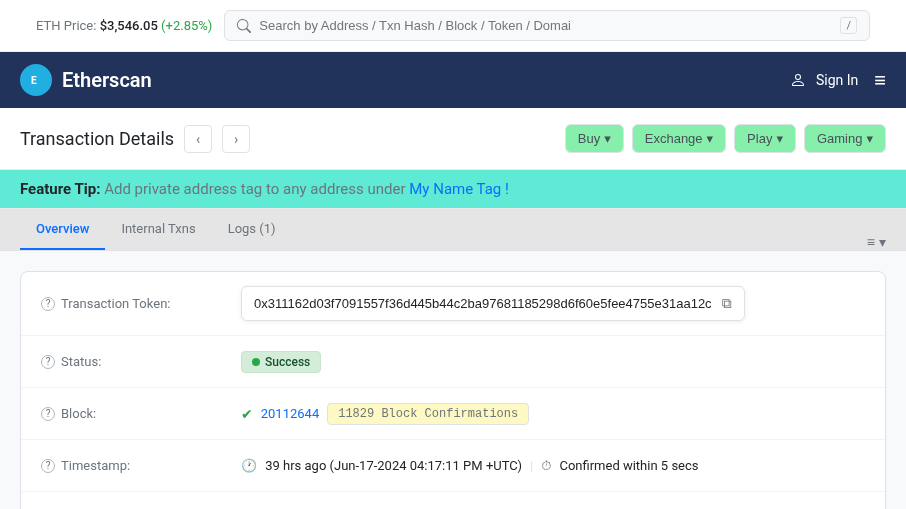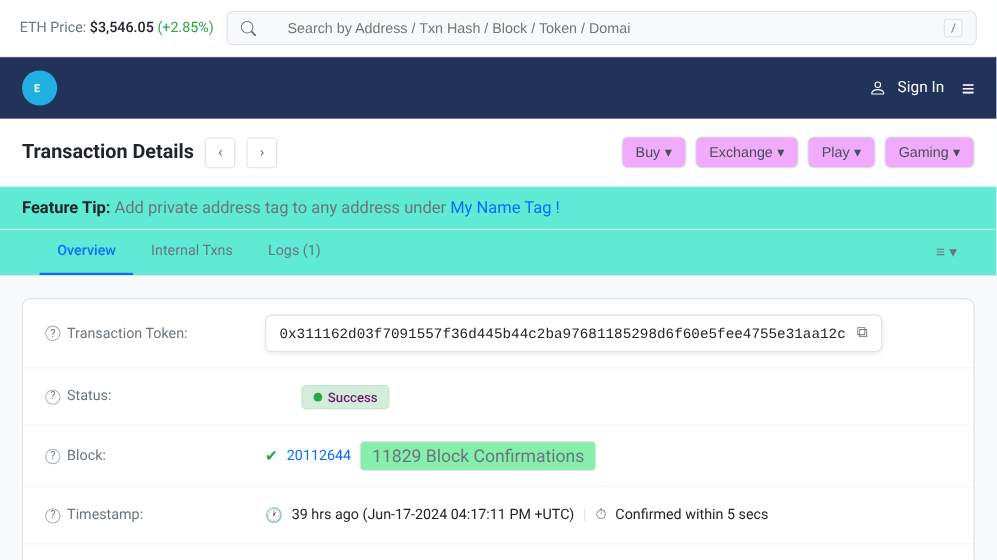--- a/index.html
+++ b/index.html
@@ -7,21 +7,21 @@
       font-family: -apple-system, BlinkMacSystemFont, 'Segoe UI', Roboto, sans-serif;
       font-size: 14px;
       background: #f8f9fa;
       color: #212529;
     }
 
     
     .topbar {
       background: #fff;
       border-bottom: 1px solid #e9ecef;
-      padding: 10px 18px;
+      padding: 10px 36px;
       display: flex;
       align-items: center;
       gap: 12px;
     }
     .eth-price {
       font-size: 13px;
       color: #6c757d;
       white-space: nowrap;
     }
     .eth-price .price { color: #212529; font-weight: 500; }
@@ -36,21 +36,20 @@
       background: #f8f9fa;
       gap: 8px;
     }
     .search-bar input {
       border: none;
       background: transparent;
       outline: none;
       flex: 1;
       font-size: 13px;
       color: #6c757d;
-      margin-left: 20px;
     }
     .search-slash {
       border: 1px solid #dee2e6;
       border-radius: 3px;
       padding: 1px 5px;
       font-size: 11px;
       color: #6c757d;
     }
 
     
@@ -110,21 +109,21 @@
       align-items: center;
       justify-content: space-between;
     }
     .page-title-area {
       display: flex;
       align-items: center;
       gap: 10px;
     }
     .page-title {
       font-size: 18px;
-      font-weight: 700;
+      font-weight: 400;
       color: #212529;
     }
     .nav-arrow {
       width: 28px;
       height: 28px;
       border: 1px solid #dee2e6;
       border-radius: 4px;
       display: flex;
       align-items: center;
       justify-content: center;
@@ -133,21 +132,21 @@
       font-size: 14px;
     }
     .header-btns {
       display: flex;
       gap: 8px;
     }
     .header-btn {
       padding: 6px 12px;
       border-radius: 6px;
       border: 1px solid #dee2e6;
-      background: #f0abfc;
+      background: #86efac;
       font-size: 13px;
       cursor: pointer;
       display: flex;
       align-items: flex-start;
       gap: 4px;
       color: #495057;
     }
 
     
     .feature-tip {
@@ -155,25 +154,25 @@
       padding: 10px 20px;
       font-size: 15px;
       color: #6c757d;
       border-bottom: 1px solid #e9ecef;
     }
     .feature-tip .tip-link { color: #0d6efd; text-decoration: none; }
     .feature-tip strong { color: #212529; }
 
     
     .tabs-container {
-      background: #5eead4;
-      padding: 0 36px;
+      background: #e5e5e5;
+      padding: 0 20px;
       border-bottom: 1px solid #dee2e6;
       display: flex;
-      align-items: center;
+      align-items: flex-end;
       justify-content: space-between;
     }
     .tabs {
       display: flex;
       gap: 0;
     }
     .tab {
       padding: 12px 16px;
       font-size: 13px;
       cursor: pointer;
@@ -244,47 +243,46 @@
       align-items: center;
       gap: 8px;
     }
 
     
     .hash-box {
       background: #fff;
       border: 1px solid #dee2e6;
       border-radius: 6px;
       padding: 8px 12px;
-      font-family: Liberation Mono, monospace;
+      font-family: Liberation Sans, sans-serif;
       font-size: 13px;
       color: #212529;
       display: flex;
       align-items: center;
       gap: 10px;
       box-shadow: 0 1px 4px rgba(0,0,0,0.08);
     }
     .copy-icon {
       cursor: pointer;
       color: #6c757d;
       font-size: 14px;
     }
 
     
     .status-badge {
       display: inline-flex;
       align-items: center;
       gap: 5px;
       background: #d4edda;
-      color: #701a75;
+      color: #14532d;
       border: 1px solid #c3e6cb;
       border-radius: 4px;
       padding: 3px 10px;
       font-size: 12px;
       font-weight: 500;
-      margin-left: 33px;
     }
     .status-dot {
       width: 8px;
       height: 8px;
       background: #28a745;
       border-radius: 50%;
     }
 
     
     .block-link {
@@ -292,26 +290,27 @@
       text-decoration: none;
       display: flex;
       align-items: center;
       gap: 4px;
     }
     .block-check {
       color: #28a745;
       font-size: 14px;
     }
     .confirmations-badge {
-      background: #86efac;
+      background: #fef9c3;
       border: 1px solid #dee2e6;
       border-radius: 4px;
       padding: 3px 10px;
-      font-size: 16px;
-      color: #6c757d;
+      font-size: 12px;
+      color: #6c757d;
+      font-family: Liberation Mono, monospace;
     }
 
     
     .timestamp-icon {
       color: #6c757d;
       font-size: 13px;
     }
     .confirm-icon {
       font-size: 13px;
       color: #6c757d;
@@ -358,20 +357,21 @@
 </div>
 
 <div class="navbar">
   <div class="navbar-brand">
     <div class="brand-logo">
       <svg width="20" height="20" viewBox="0 0 32 32" fill="white">
         <circle cx="16" cy="16" r="14" fill="#21aee0"></circle>
         <text x="8" y="22" font-size="16" fill="white" font-weight="bold">E</text>
       </svg>
     </div>
+    <span>Etherscan</span>
   </div>
   <div class="navbar-right">
     <div class="sign-in-btn">
       <svg width="16" height="16" viewBox="0 0 16 16" fill="white">
         <path d="M8 8a3 3 0 1 0 0-6 3 3 0 0 0 0 6zm2-3a2 2 0 1 1-4 0 2 2 0 0 1 4 0zm4 8c0 1-1 1-1 1H3s-1 0-1-1 1-4 6-4 6 3 6 4zm-1-.004c-.001-.246-.154-.986-.832-1.664C11.516 10.68 10.025 10 8 10c-2.025 0-3.516.68-4.168 1.332-.678.678-.83 1.418-.832 1.664h10z"></path>
       </svg>
       <span>Sign In</span>
     </div>
     <div class="hamburger">≡</div>
   </div>

